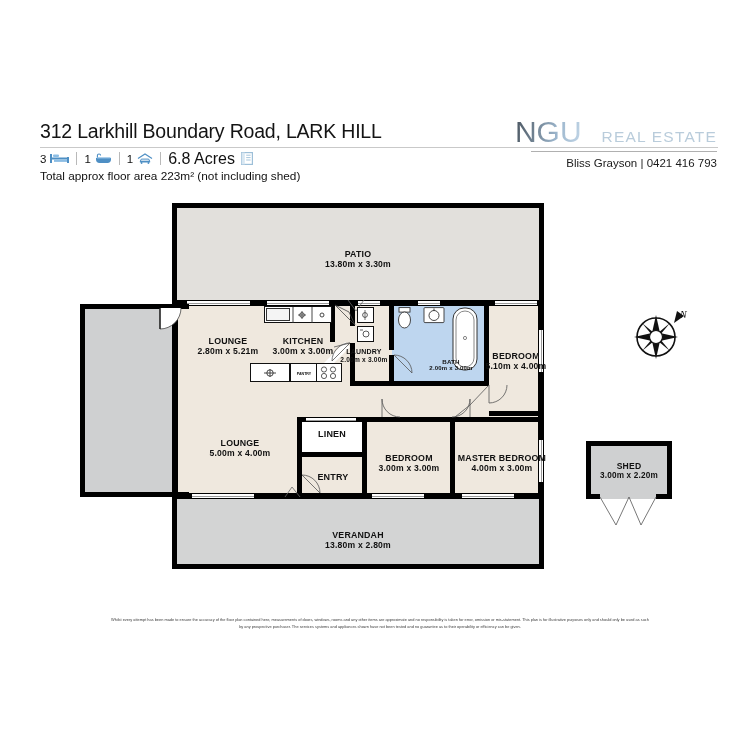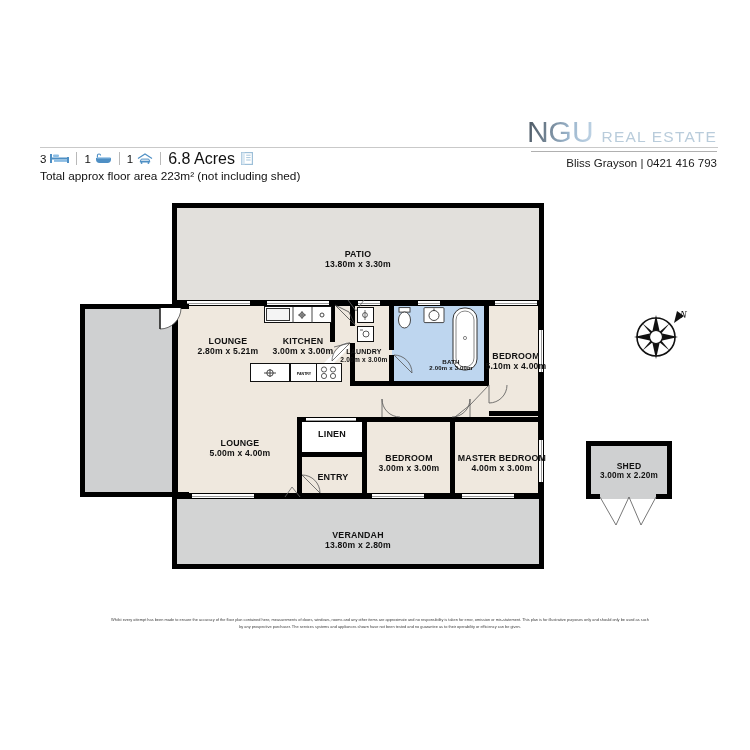--- a/index.html
+++ b/index.html
@@ -40,21 +40,21 @@
   .logo-wrap{position:absolute;right:33px;top:117px;text-align:right;}
   .logo-line{display:flex;align-items:baseline;justify-content:flex-end;}
   .logo-ngu{
     font-size:30px;font-weight:400;letter-spacing:0px;line-height:1;
     background:linear-gradient(100deg,#4a5560 0%,#6d7e8d 28%,#9cb6cd 62%,#c3d7e8 100%);
     -webkit-background-clip:text;background-clip:text;color:transparent;
     -webkit-text-fill-color:transparent;
   }
   .logo-re{
     font-size:15.5px;font-weight:300;letter-spacing:1.2px;line-height:1;
-    color:#b9ccdb;margin-left:8px;
+    color:#b9ccdb;margin-left:20px;
   }
   .logo-rule{width:186px;height:1px;background:#b0b0b0;margin:4px 0 0 auto;}
   .logo-agent{font-size:11.5px;color:#1a1a1a;margin-top:5px;white-space:nowrap;}
 
   
   .plan{position:absolute;left:0;top:195px;width:750px;height:400px;}
 
   .room{position:absolute;box-sizing:border-box;}
   .fill-beige{background:#efe8de;}
   .fill-gray{background:#d3d4d4;}
@@ -96,20 +96,21 @@
   .disclaim{
     position:absolute;left:110px;top:617px;width:540px;
     font-size:3.9px;line-height:1.75;color:#3a3a3a;text-align:center;
   }
 </style>
 </head>
 <body>
 
 <div class="page">
 
+  <div class="hdr-title">312 Larkhill Boundary Road, LARK HILL</div>
   <div class="hdr-rule"></div>
 
   <div class="feature-row">
     <span class="num">3</span>
     <span class="ficon">
       <svg width="19" height="11" viewBox="0 0 19 11">
         <rect x="0" y="1" width="2" height="9" fill="#4e8fc4"></rect>
         <rect x="2" y="4.5" width="16" height="2" fill="#4e8fc4"></rect>
         <rect x="17" y="4" width="2" height="6" fill="#4e8fc4"></rect>
         <rect x="4" y="6.5" width="13" height="2.4" fill="#8cbde4"></rect>

